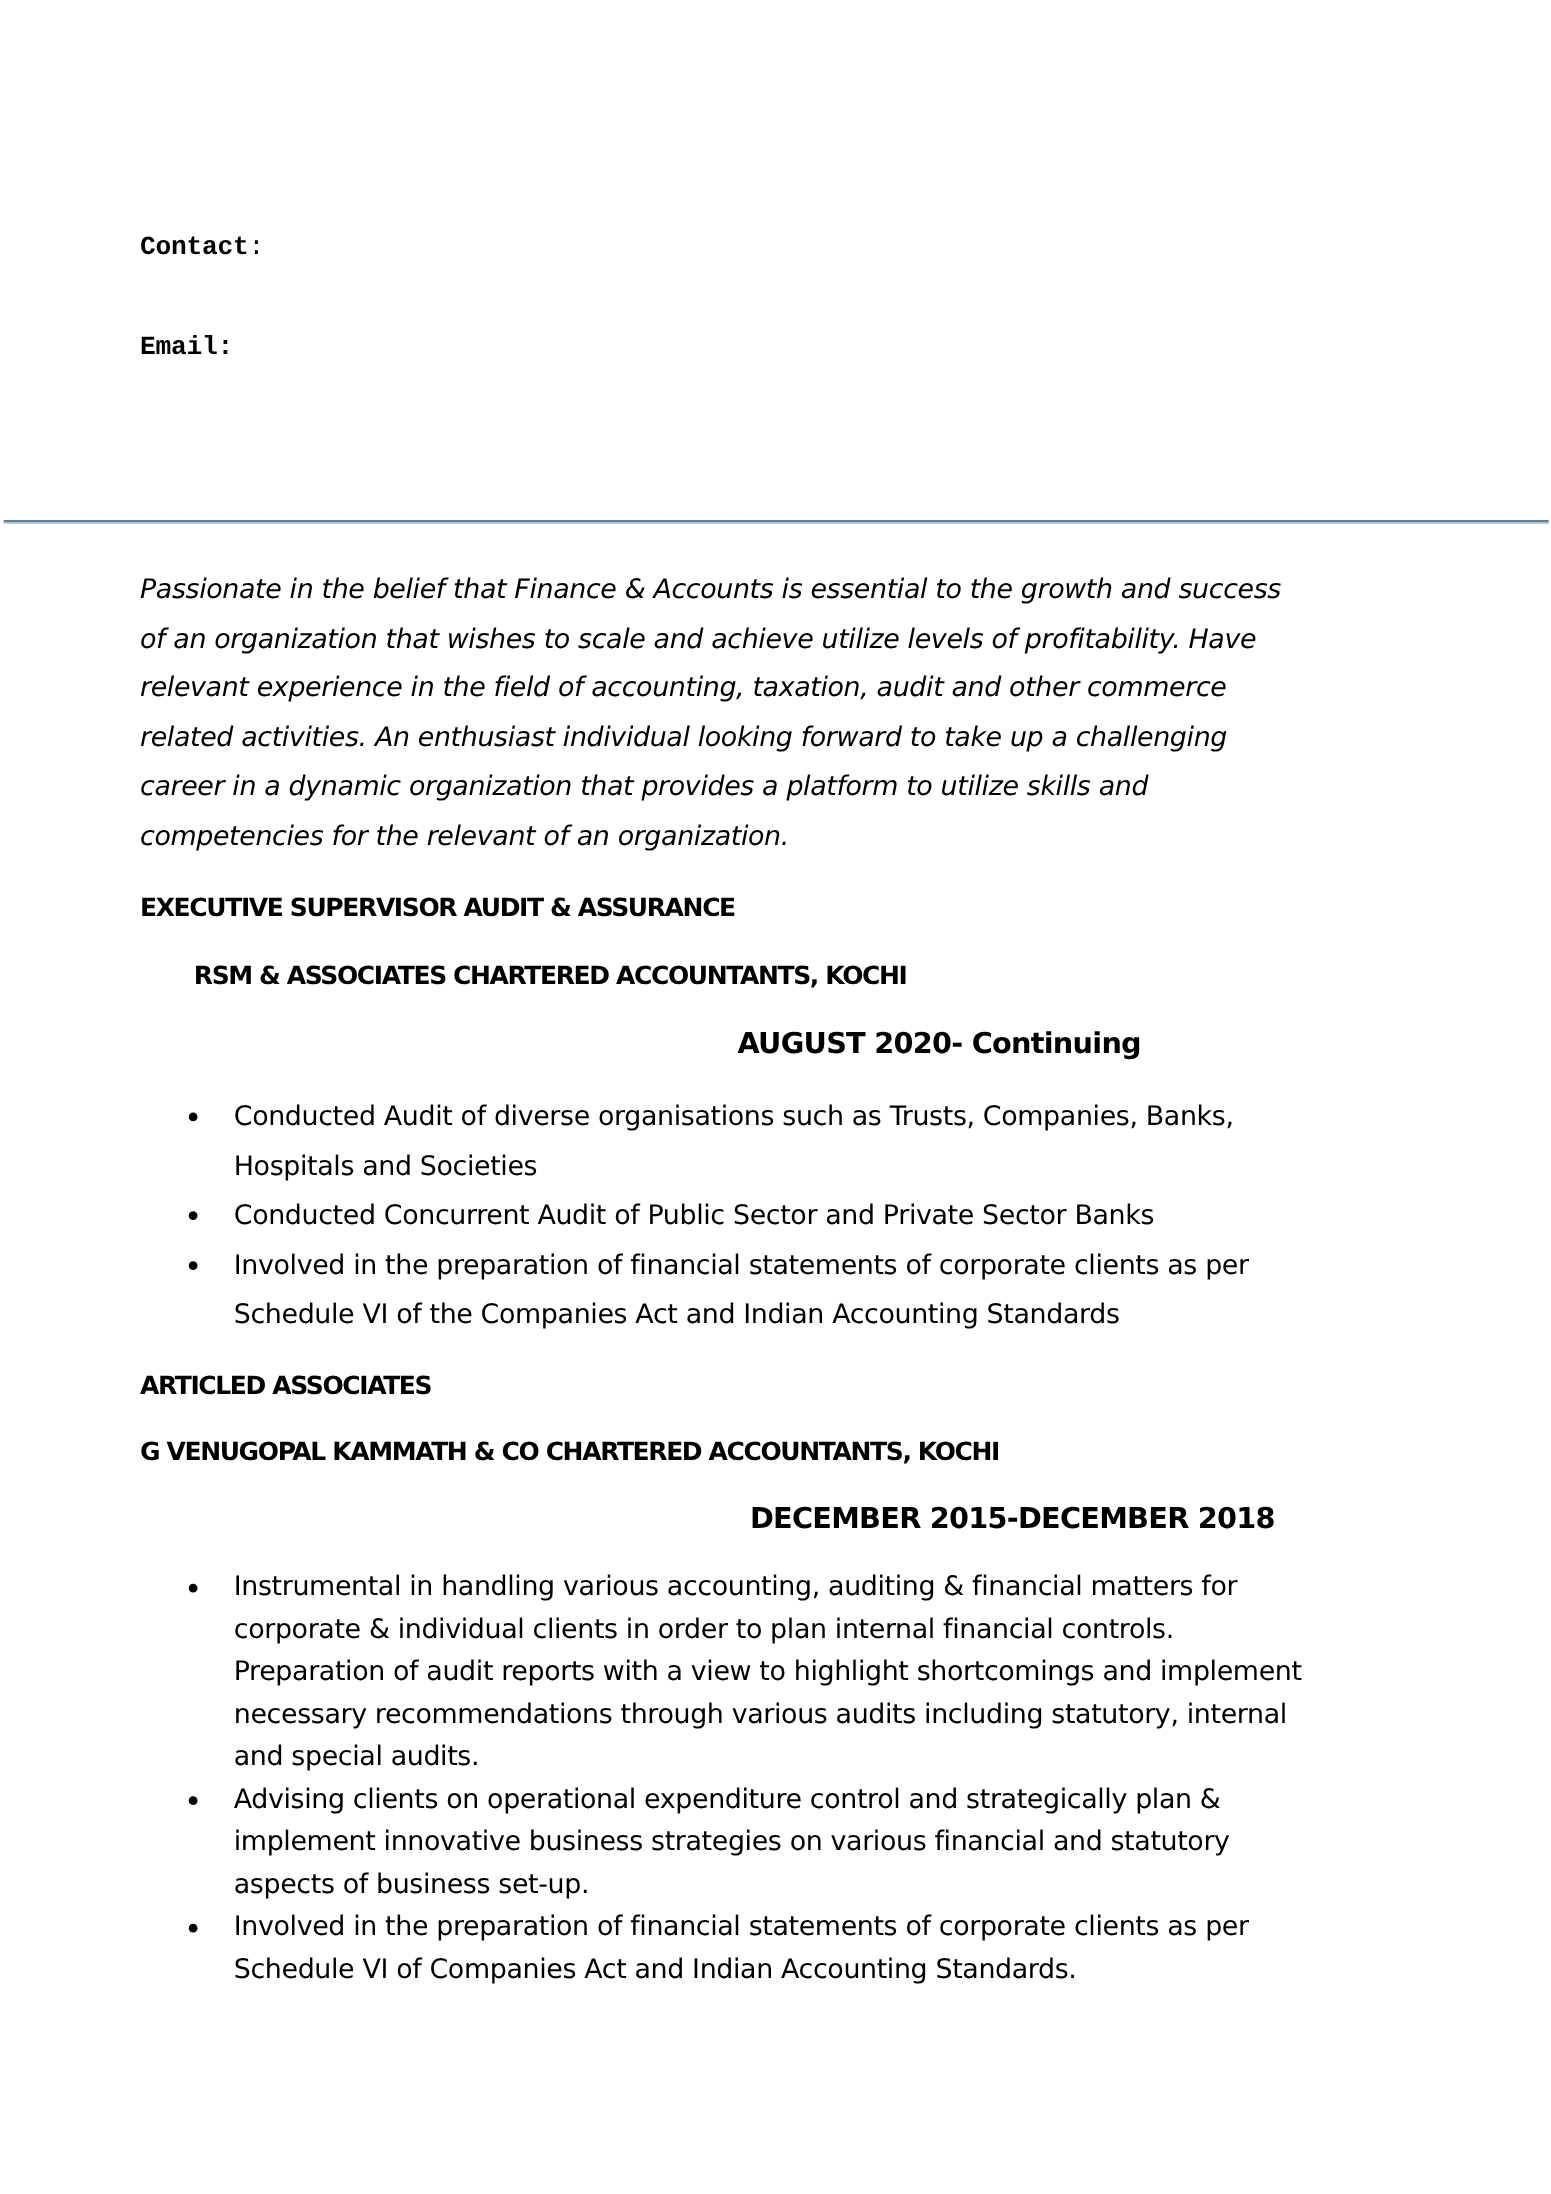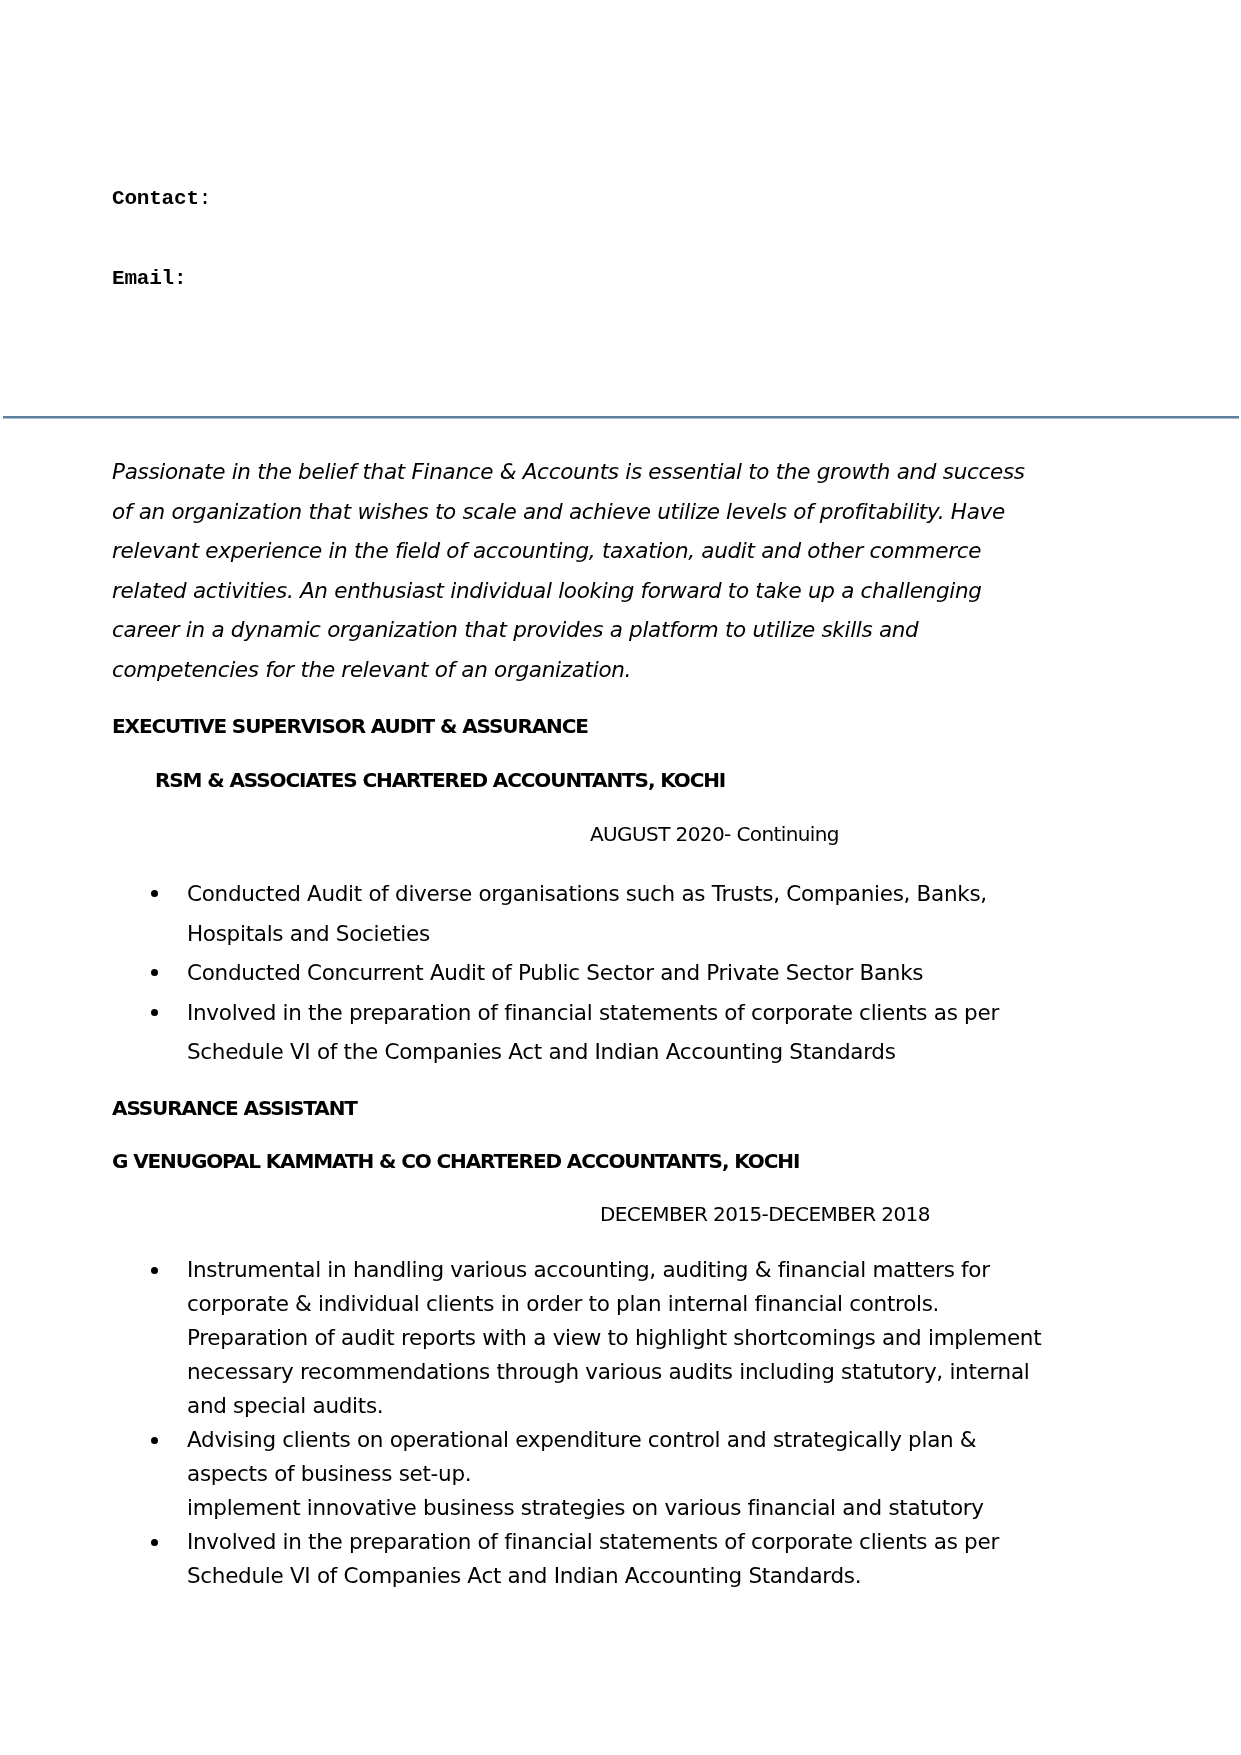--- a/index.html
+++ b/index.html
@@ -48,22 +48,22 @@
     .heading {
       position: absolute;
       left: 112px;
       font-weight: bold;
       font-size: 20px;
       letter-spacing: -1.1px;
       white-space: nowrap;
     }
     .date {
       position: absolute;
-      font-weight: normal;
-      font-size: 20px;
+      font-weight: bold;
+      font-size: 23px;
       letter-spacing: -0.6px;
       white-space: nowrap;
     }
     ul.bullets {
       position: absolute;
       left: 0;
       margin: 0;
       padding: 0;
       list-style: none;
       font-size: 21.5px;
@@ -120,37 +120,37 @@
     <span class="dot"></span>
     <span class="line">Conducted Concurrent Audit of Public Sector and Private Sector Banks</span>
   </li>
   <li>
     <span class="dot"></span>
     <span class="line">Involved in the preparation of financial statements of corporate clients as per</span>
     <span class="line">Schedule VI of the Companies Act and Indian Accounting Standards</span>
   </li>
 </ul>
 
-<div class="heading" style="top:1096px;">ASSURANCE ASSISTANT</div>
+<div class="heading" style="top:1096px;">ARTICLED ASSOCIATES</div>
 <div class="heading" style="top:1149px;">G VENUGOPAL KAMMATH &amp; CO CHARTERED ACCOUNTANTS, KOCHI</div>
 <div class="date" style="top:1202px; left:600px;">DECEMBER 2015-DECEMBER 2018</div>
 
 <ul class="bullets job2">
   <li>
     <span class="dot"></span>
     <span class="line">Instrumental in handling various accounting, auditing &amp; financial matters for</span>
     <span class="line">corporate &amp; individual clients in order to plan internal financial controls.</span>
     <span class="line">Preparation of audit reports with a view to highlight shortcomings and implement</span>
     <span class="line">necessary recommendations through various audits including statutory, internal</span>
     <span class="line">and special audits.</span>
   </li>
   <li>
     <span class="dot"></span>
     <span class="line">Advising clients on operational expenditure control and strategically plan &amp;</span>
+    <span class="line">implement innovative business strategies on various financial and statutory</span>
     <span class="line">aspects of business set-up.</span>
-    <span class="line">implement innovative business strategies on various financial and statutory</span>
   </li>
   <li>
     <span class="dot"></span>
     <span class="line">Involved in the preparation of financial statements of corporate clients as per</span>
     <span class="line">Schedule VI of Companies Act and Indian Accounting Standards.</span>
   </li>
 </ul>
 
 </body></html>

